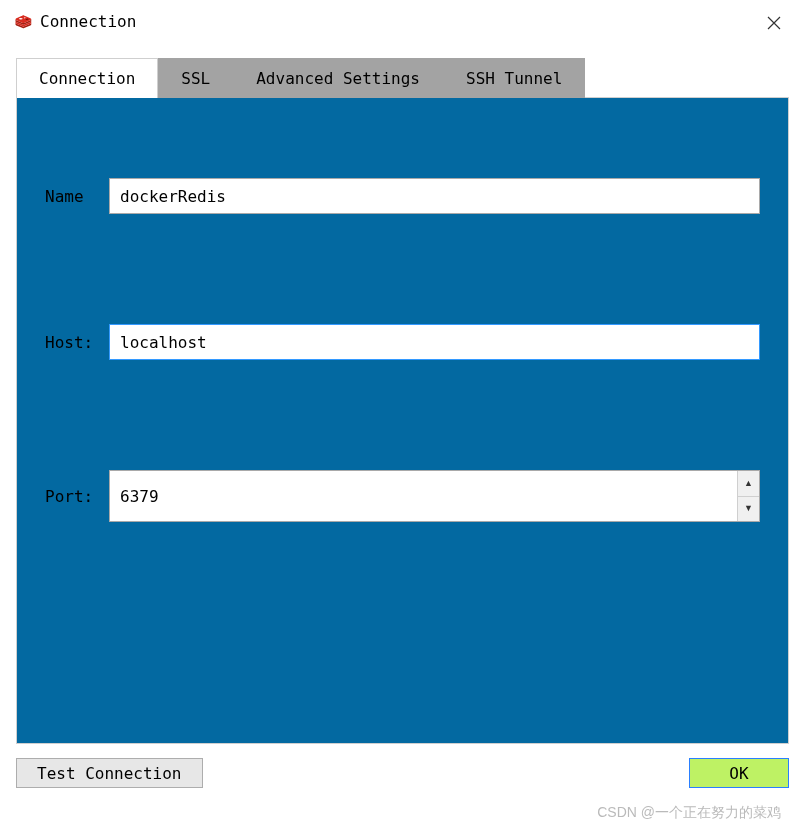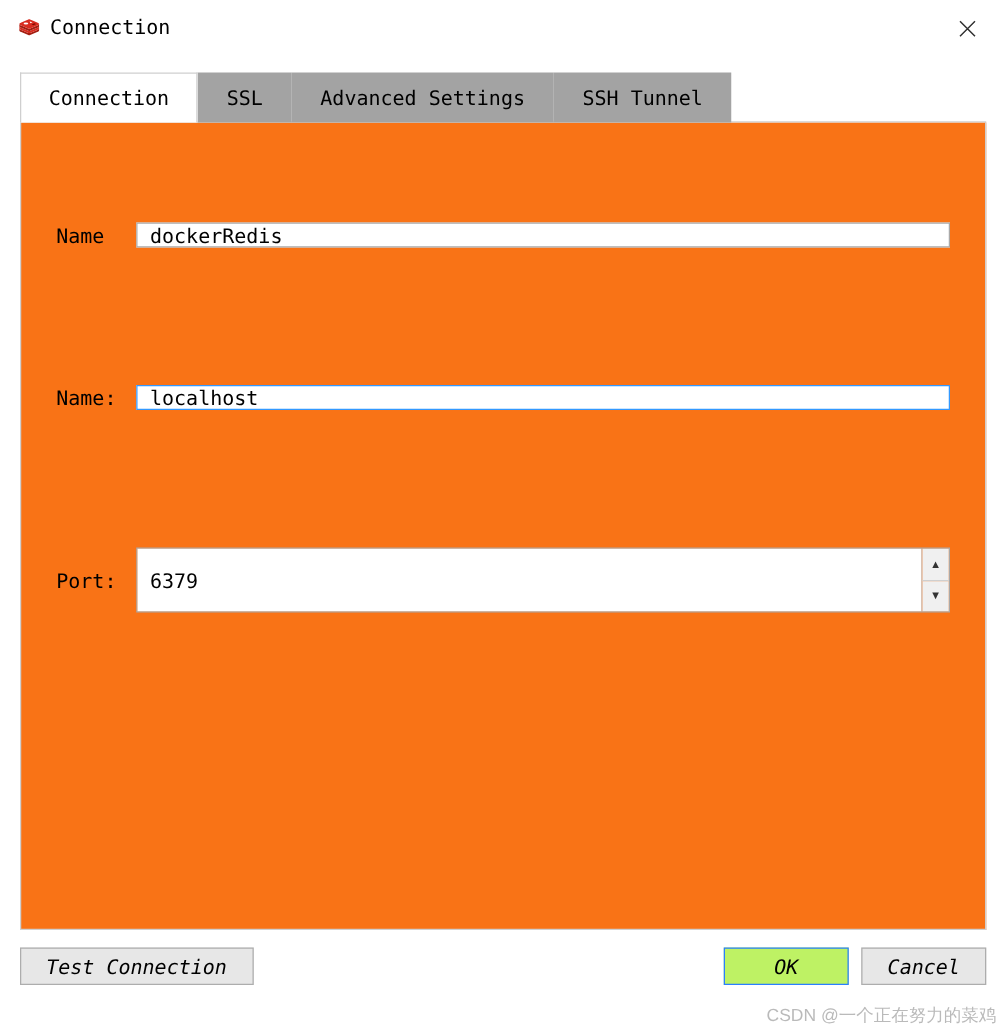--- a/index.html
+++ b/index.html
@@ -65,40 +65,40 @@
     .tab.active {
       border-color: #cfcfcf;
       background: #fff;
       z-index: 2;
     }
     .tab-panel {
       border: 1px solid #cfcfcf;
       border-top: none;
       padding: 80px 28px 50px 28px;
       height: 646px;
-      background: #f97316;
+      background: #0369a1;
     }
     .form-row {
       display: flex;
       align-items: center;
       margin-bottom: 110px;
     }
     .form-row:last-child {
       margin-bottom: 0;
     }
     .form-label {
       width: 60px;
       font-size: 16px;
       color: #000;
       flex-shrink: 0;
       margin-right: 4px;
     }
     .form-input {
       flex: 1;
-      height: 20px;
+      height: 36px;
       border: 1px solid #a9a9a9;
       padding: 0 10px;
       font-family: inherit;
       font-size: 16px;
       color: #000;
       outline: none;
     }
     .form-input.focused {
       border-color: #3399ff;
     }
@@ -149,40 +149,39 @@
     }
     .btn {
       height: 30px;
       padding: 0 20px;
       font-family: inherit;
       font-size: 16px;
       border: 1px solid #adadad;
       background: #e7e7e7;
       cursor: pointer;
       color: #000;
-      font-style: italic;
     }
     .btn-test {
       min-width: 170px;
       text-align: center;
     }
     .btn-ok {
       min-width: 100px;
       border: 1.5px solid #2a7fff;
       background: #bef264;
     }
     .btn-cancel {
       min-width: 100px;
     }
     .spacer {
       flex: 1;
     }
     .watermark {
       position: absolute;
-      right: 8px;
+      right: 24px;
       bottom: 6px;
       font-size: 14px;
       color: rgba(130,130,130,0.55);
       font-family: sans-serif;
       pointer-events: none;
     }
   </style>
 </head>
 <body>
 
@@ -216,21 +215,21 @@
     <div class="tab">SSH Tunnel</div>
   </div>
 
   <div class="tab-panel">
     <div class="form-row">
       <span class="form-label">Name</span>
       <input class="form-input" type="text" value="dockerRedis" style="">
     </div>
 
     <div class="form-row">
-      <span class="form-label">Name:</span>
+      <span class="form-label">Host:</span>
       <input class="form-input focused" type="text" value="localhost" style="">
     </div>
 
     <div class="form-row">
       <span class="form-label">Port:</span>
       <div class="spinner-wrap">
         <input class="spinner-input" type="text" value="6379" style="">
         <div class="spinner-buttons">
           <button class="spinner-btn">▲</button>
           <button class="spinner-btn">▼</button>
@@ -238,16 +237,15 @@
       </div>
     </div>
 
   </div>
 </div>
 
 <div class="button-bar">
   <button class="btn btn-test">Test Connection</button>
   <span class="spacer"></span>
   <button class="btn btn-ok">OK</button>
-  <button class="btn btn-cancel">Cancel</button>
 </div>
 
 <div class="watermark">CSDN @一个正在努力的菜鸡</div>
 
 </body></html>

